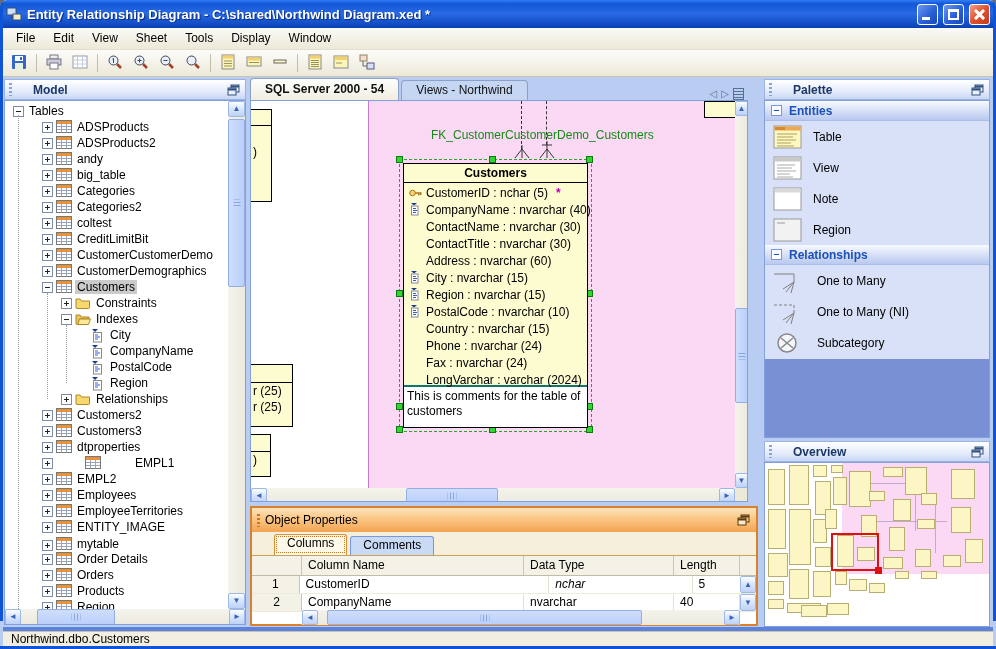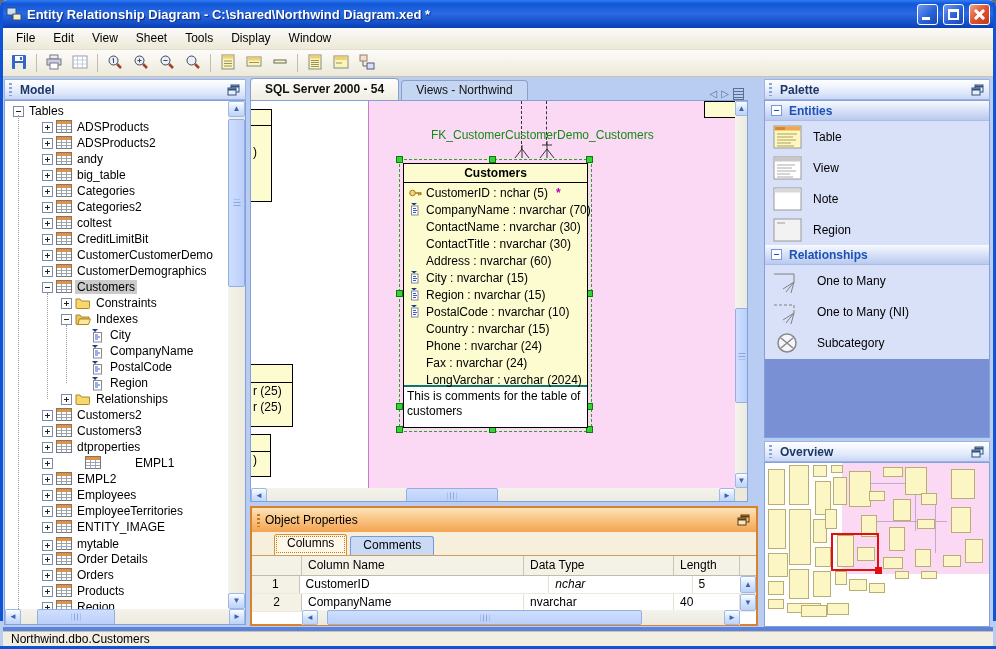--- a/index.html
+++ b/index.html
@@ -30,21 +30,21 @@
   #menubar{position:absolute;left:3px;top:28px;width:990px;height:22px;
     background:linear-gradient(#fbfaf7,#ece9d8);display:flex;align-items:center;padding-left:4px;
     border-bottom:1px solid #e2ded0;}
   .menu-item{padding:0 9px;line-height:21px;color:#000;cursor:default;}
   #toolbar{position:absolute;left:3px;top:50px;width:990px;height:27px;
     background:linear-gradient(#fdfcfa,#ece9d8);display:flex;align-items:center;padding-left:4px;gap:2px;
     border-bottom:1px solid #c9c5b5;}
   .tb-btn{width:24px;height:22px;display:flex;align-items:center;justify-content:center;border:1px solid transparent;border-radius:2px;}
   .tb-sep{width:1px;height:18px;background:#c2beae;margin:0 3px;}
   
-  .panel-header{position:absolute;height:21px;display:flex;align-items:center;gap:8px;padding:0 4px;
+  .panel-header{position:absolute;height:21px;display:flex;align-items:center;gap:21px;padding:0 4px;
     background:linear-gradient(180deg,#ffffff,#e3ebfa 60%,#c9d7f6);
     border:1px solid #9cb3e2;color:#1b3767;font-weight:bold;}
   .grip{width:3px;height:13px;background:repeating-linear-gradient(180deg,#8aa4da 0 2px,transparent 2px 4px);}
   .float-btn{margin-left:auto;width:14px;height:12px;position:relative;}
   .float-btn svg{display:block;}
   
   #model-tree{position:absolute;left:4px;top:100px;width:242px;height:525px;background:#fff;
     border:1px solid #82a0dc;overflow:hidden;}
   #tree-rows{position:absolute;left:0;top:0;width:224px;height:508px;overflow:hidden;padding-top:2px;}
   .tree-row{height:16px;display:flex;align-items:center;gap:3px;white-space:nowrap;}
@@ -645,21 +645,21 @@
             <span class="pk-star">*</span>
           </div>
           <div class="ecol">
             <span class="ic">
               <svg width="10" height="13">
                 <path d="M1,0 L7,0 L4,2.6 Z" fill="#1a3a8c"></path>
                 <rect x="1.5" y="3" width="6.5" height="9" fill="#fff" stroke="#889"></rect>
                 <path d="M3,5.5 H6 M3,7.5 H7 M3,9.5 H6" stroke="#3a5cc8"></path>
               </svg>
             </span>
-            <span>CompanyName : nvarchar (70)</span>
+            <span>CompanyName : nvarchar (40)</span>
           </div>
           <div class="ecol">
             <span class="ic"></span>
             <span>ContactName : nvarchar (30)</span>
           </div>
           <div class="ecol">
             <span class="ic"></span>
             <span>ContactTitle : nvarchar (30)</span>
           </div>
           <div class="ecol">

